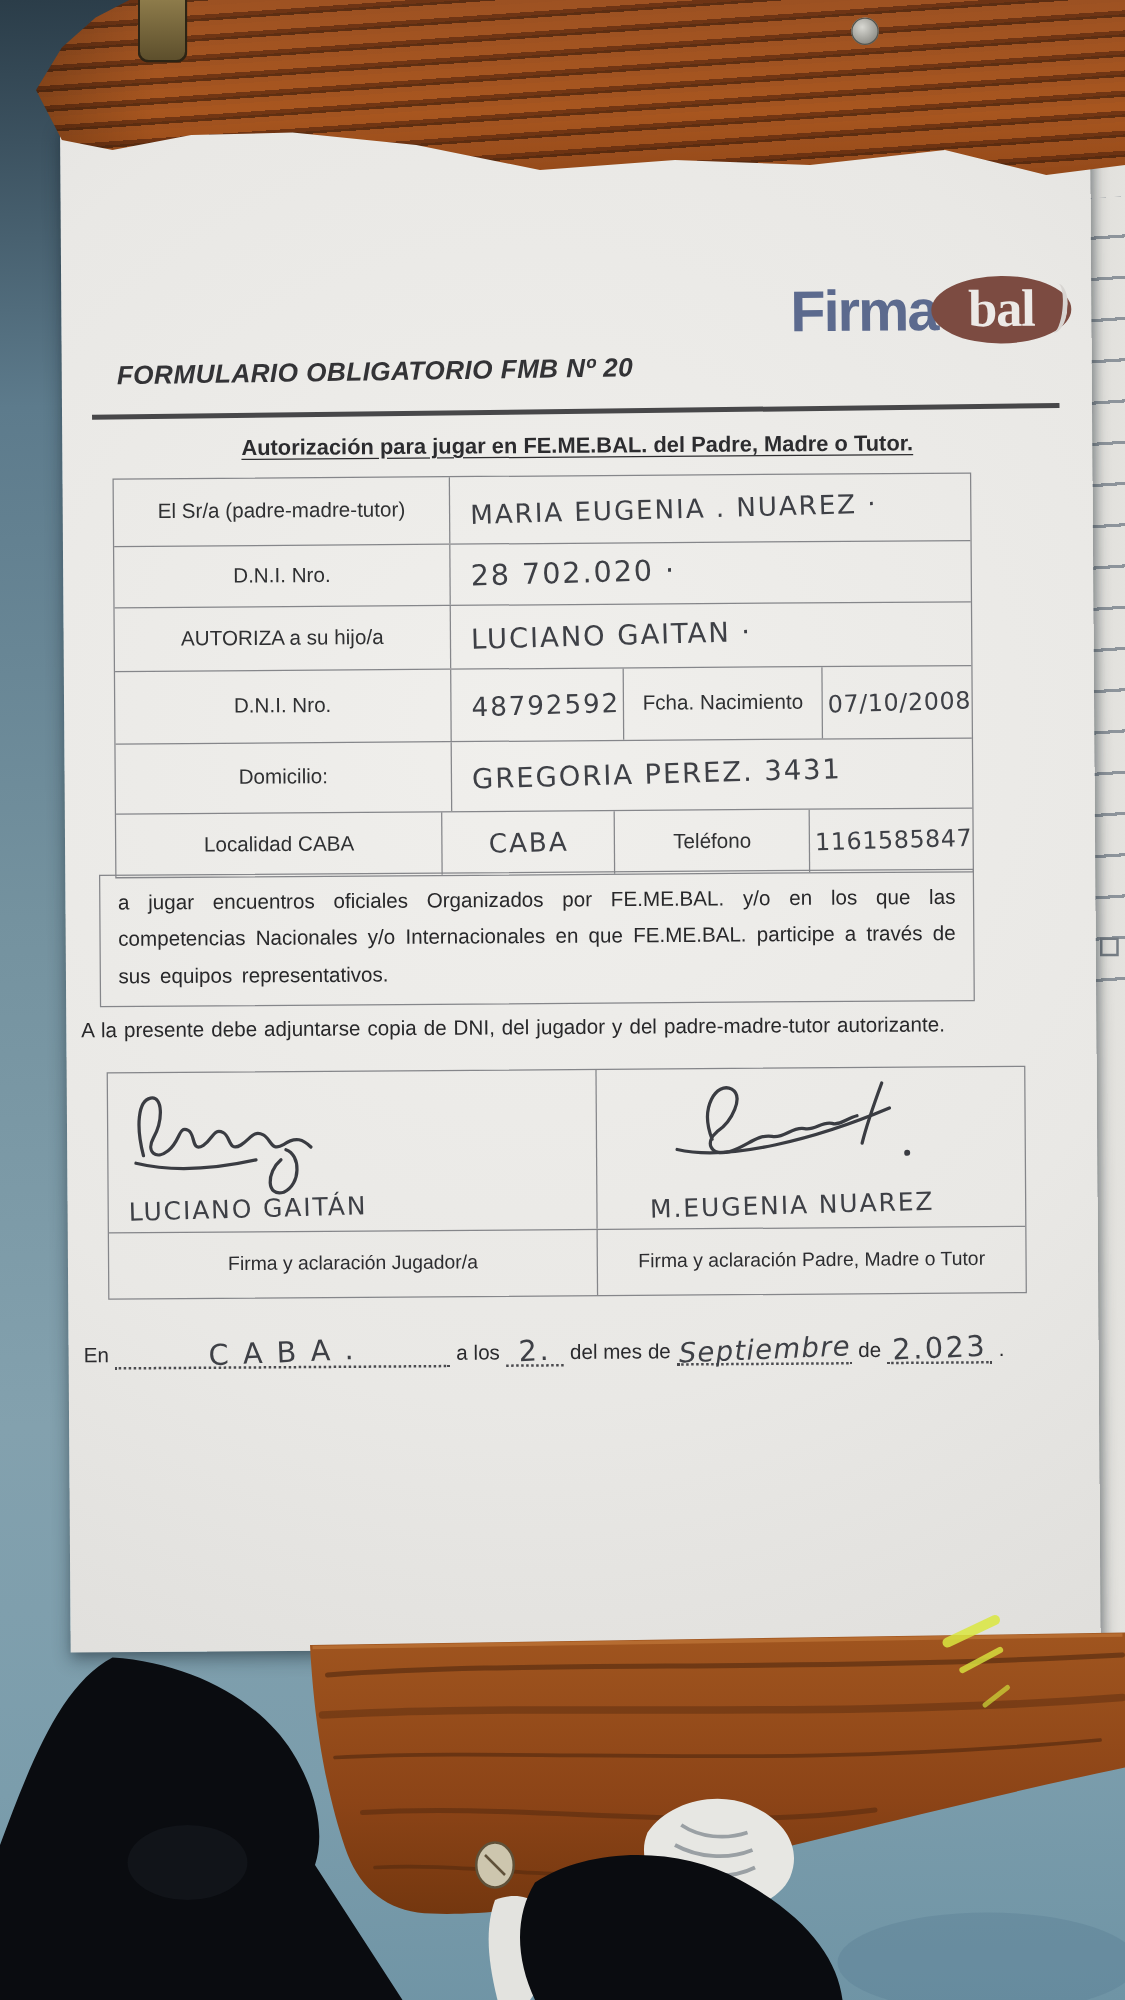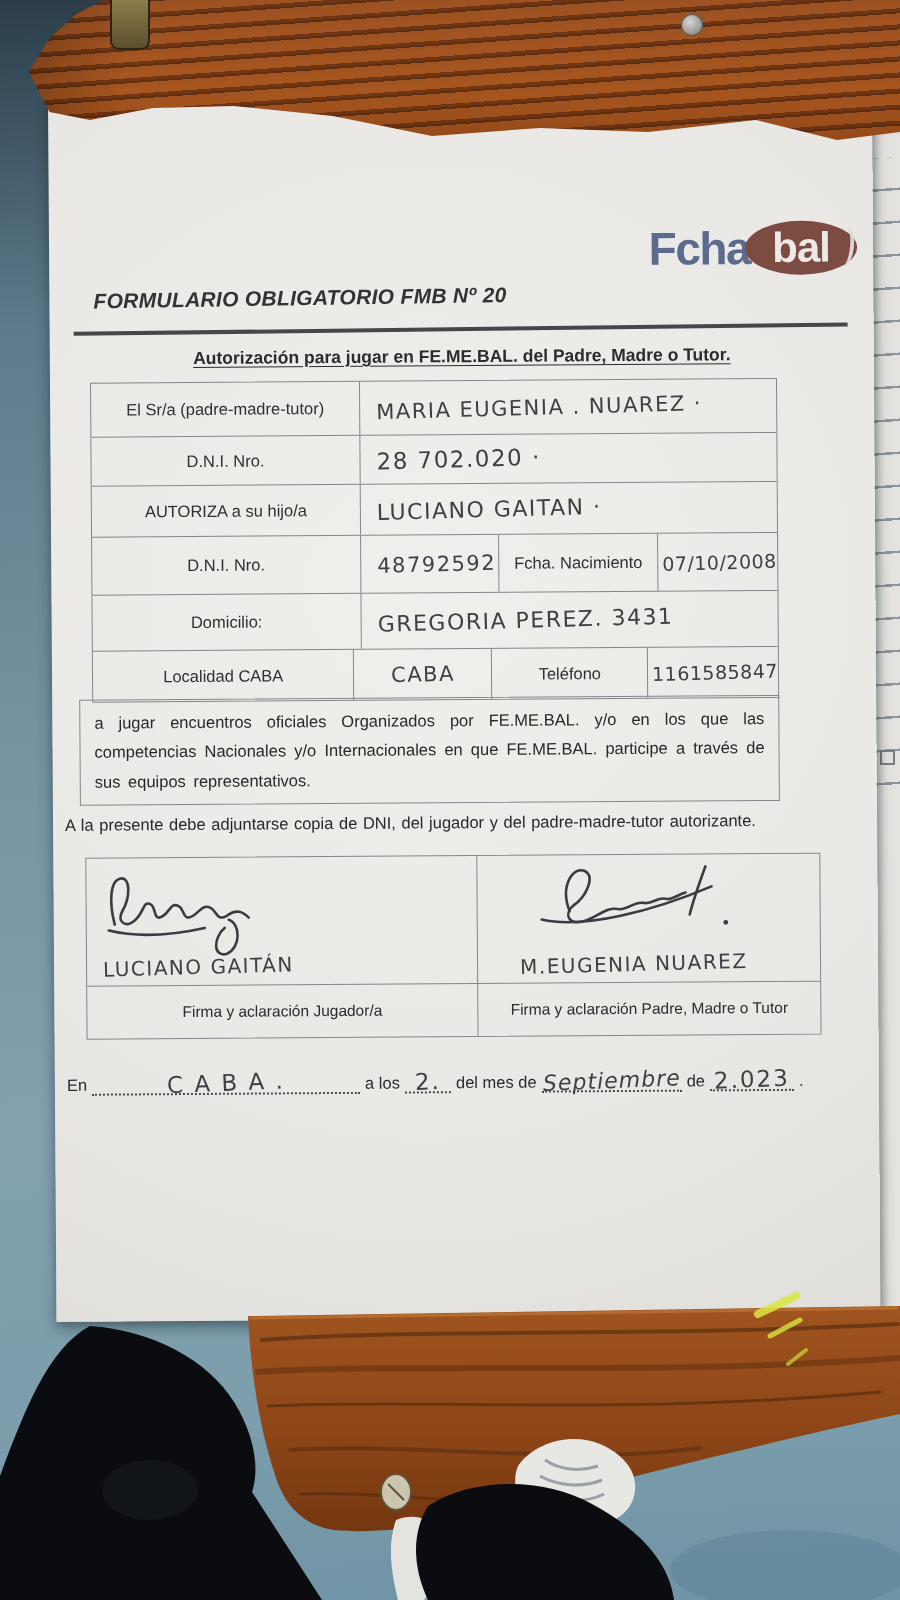--- a/index.html
+++ b/index.html
@@ -17,21 +17,21 @@
   
   .paper{position:absolute;left:48px;top:100px;width:824px;height:1222px;
          background:radial-gradient(ellipse 120% 80% at 45% 40%,#f0efec 0%,#e9e8e5 55%,#dcdbd8 100%);
          transform:rotate(-0.4deg);transform-origin:top left;
          box-shadow:0 6px 14px rgba(25,35,45,.45),3px 0 7px rgba(25,35,45,.22);}
 
   .logo{position:absolute;right:16px;top:126px;display:flex;align-items:center;}
   .logo-feme{font-weight:700;font-size:46px;color:#5c6a8e;letter-spacing:-1.5px;}
   .logo-ball{display:inline-flex;align-items:center;justify-content:center;width:112px;height:54px;
              background:#7c4b41;border-radius:50%;color:#ece9e6;font-weight:700;font-size:42px;
-             margin-left:-5px;position:relative;letter-spacing:-1px;}
+             margin-left:-5px;position:relative;letter-spacing:-1px;font-family:Liberation Serif, serif;}
   .logo-arc{position:absolute;right:3px;top:6px;width:16px;height:40px;border-right:4px solid #d8d5d2;
             border-radius:50%;transform:rotate(6deg);}
 
   .form-title{position:absolute;left:44px;top:188px;font-style:italic;font-weight:700;font-size:21px;
               color:#333336;letter-spacing:.3px;transform:rotate(-0.5deg);}
   .hrule{position:absolute;left:24px;top:230px;width:774px;height:3.5px;background:#474749;transform:rotate(-0.3deg);}
   .form-subtitle{position:absolute;left:0;right:0;top:249px;text-align:center;font-weight:700;font-size:17.5px;
                  color:#2c2c2f;}
   .form-subtitle span{text-decoration:underline;text-underline-offset:3px;}
 
@@ -103,21 +103,21 @@
 <div id="scene">
 
   <div class="ruled-sheet">
     <div class="stubs"></div>
     <div class="small-square"></div>
   </div>
 
   <div class="paper">
 
     <div class="logo">
-      <span class="logo-feme">Fcha</span>
+      <span class="logo-feme">Firma</span>
       <span class="logo-ball">
         <span>bal</span>
         <span class="logo-arc"></span>
       </span>
     </div>
 
     <div class="form-title">FORMULARIO OBLIGATORIO FMB Nº 20</div>
     <div class="hrule"></div>
     <div class="form-subtitle">
       <span>Autorización para jugar en FE.ME.BAL. del Padre, Madre o Tutor.</span>

